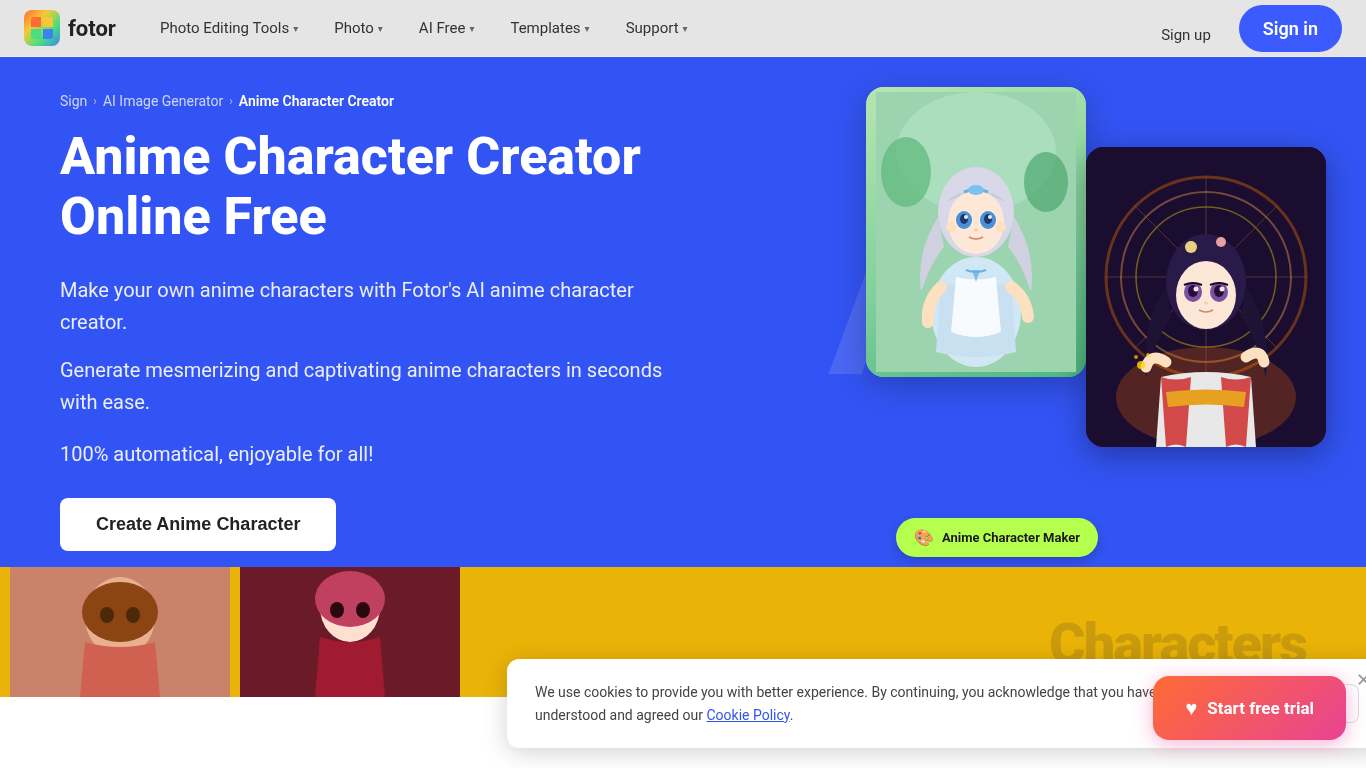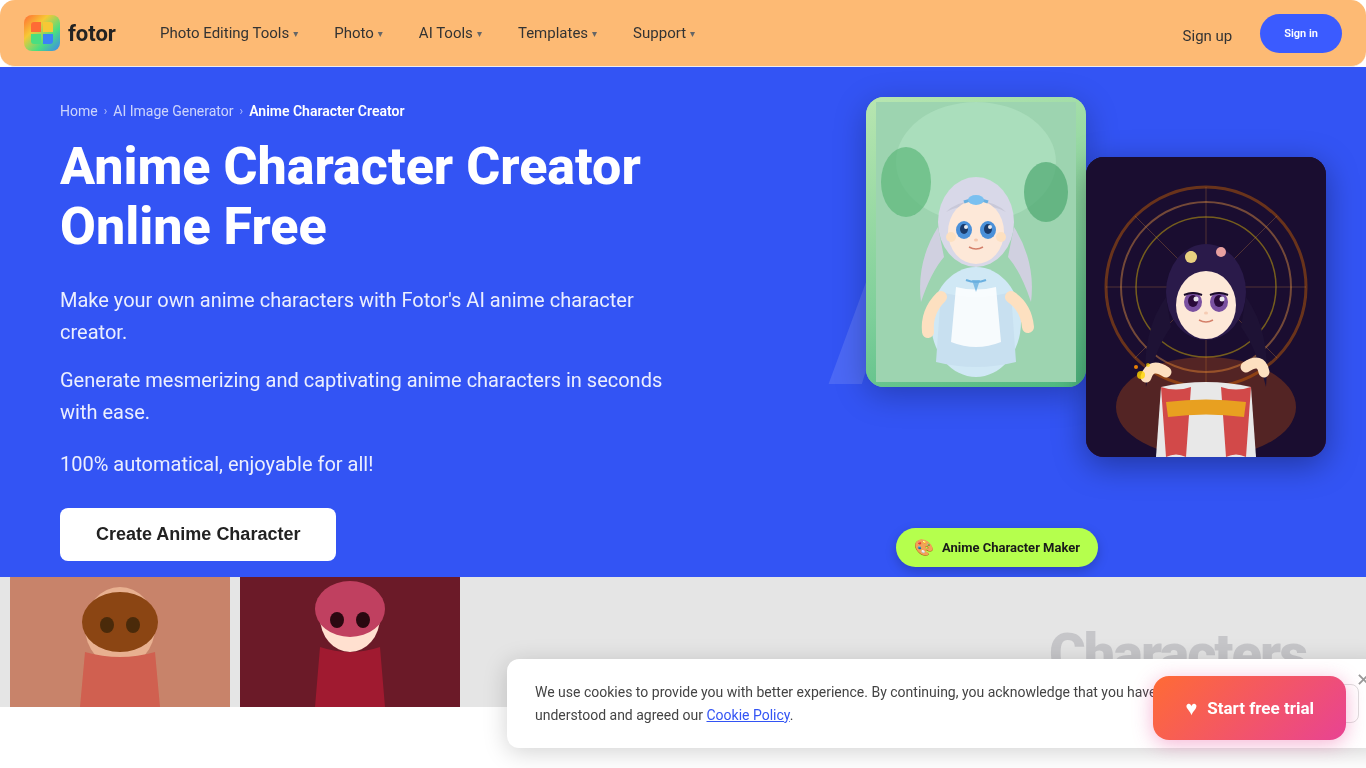--- a/index.html
+++ b/index.html
@@ -2,27 +2,26 @@
 <html><head>
   <meta charset="utf-8">
   <style>
     * { margin: 0; padding: 0; box-sizing: border-box; }
     body { font-family: -apple-system, BlinkMacSystemFont, 'Segoe UI', Roboto, sans-serif; width: 1366px; height: 768px; overflow: hidden; position: relative; }
 
     
     .navbar {
       display: flex;
       align-items: center;
-      background: #fdba74;
-      height: 67px;
+      background: #e5e5e5;
+      height: 57px;
       padding: 0 24px;
       border-bottom: 1px solid #eee;
       position: relative;
       z-index: 100;
-      border-radius: 15px;
     }
     .logo-area {
       display: flex;
       align-items: center;
       gap: 8px;
       margin-right: 32px;
     }
     .logo-text {
       font-size: 22px;
       font-weight: 700;
@@ -54,21 +53,21 @@
     .btn-signup {
       font-size: 15px;
       color: #333;
       cursor: pointer;
       padding: 8px 16px;
       border-radius: 6px;
     }
     .btn-signin {
       background: #3b5bff;
       color: #fff;
-      font-size: 11px;
+      font-size: 18px;
       font-weight: 600;
       padding: 13px 24px;
       border-radius: 24px;
       cursor: pointer;
     }
 
     
     .hero {
       background: #3354f4;
       min-height: 510px;
@@ -200,21 +199,21 @@
       background: linear-gradient(160deg, #b8e6b0 0%, #7ecf9a 60%, #4db880 100%);
     }
     .char-2-bg {
       position: absolute;
       inset: 0;
       background: linear-gradient(160deg, #1c1c3a 0%, #2e1850 60%, #4a2870 100%);
     }
 
     
     .below-hero {
-      background: #e5e5e5;
+      background: #eab308;
       min-height: 120px;
       display: flex;
       align-items: flex-end;
       justify-content: center;
       position: relative;
       overflow: hidden;
     }
     .below-title {
       font-size: 56px;
       font-weight: 900;
@@ -349,21 +348,21 @@
   <div class="nav-links">
     <div class="nav-item">
       <span>Photo Editing Tools</span>
       <span class="chevron-down">▾</span>
     </div>
     <div class="nav-item">
       <span>Photo</span>
       <span class="chevron-down">▾</span>
     </div>
     <div class="nav-item">
-      <span>AI Tools</span>
+      <span>AI Free</span>
       <span class="chevron-down">▾</span>
     </div>
     <div class="nav-item">
       <span>Templates</span>
       <span class="chevron-down">▾</span>
     </div>
     <div class="nav-item">
       <span>Support</span>
       <span class="chevron-down">▾</span>
     </div>
@@ -373,21 +372,21 @@
     <div class="btn-signup">Sign up</div>
     <div class="btn-signin">Sign in</div>
   </div>
 </nav>
 
 <section class="hero">
 
   <div class="hero-content">
     
     <div class="breadcrumb">
-      <span class="breadcrumb-item">Home</span>
+      <span class="breadcrumb-item">Sign</span>
       <span class="breadcrumb-sep">›</span>
       <span class="breadcrumb-item">AI Image Generator</span>
       <span class="breadcrumb-sep">›</span>
       <span class="breadcrumb-current">Anime Character Creator</span>
     </div>
 
     
     <h1 class="hero-title">
       <span>Anime Character Creator</span><br>
       <span>Online Free</span>

